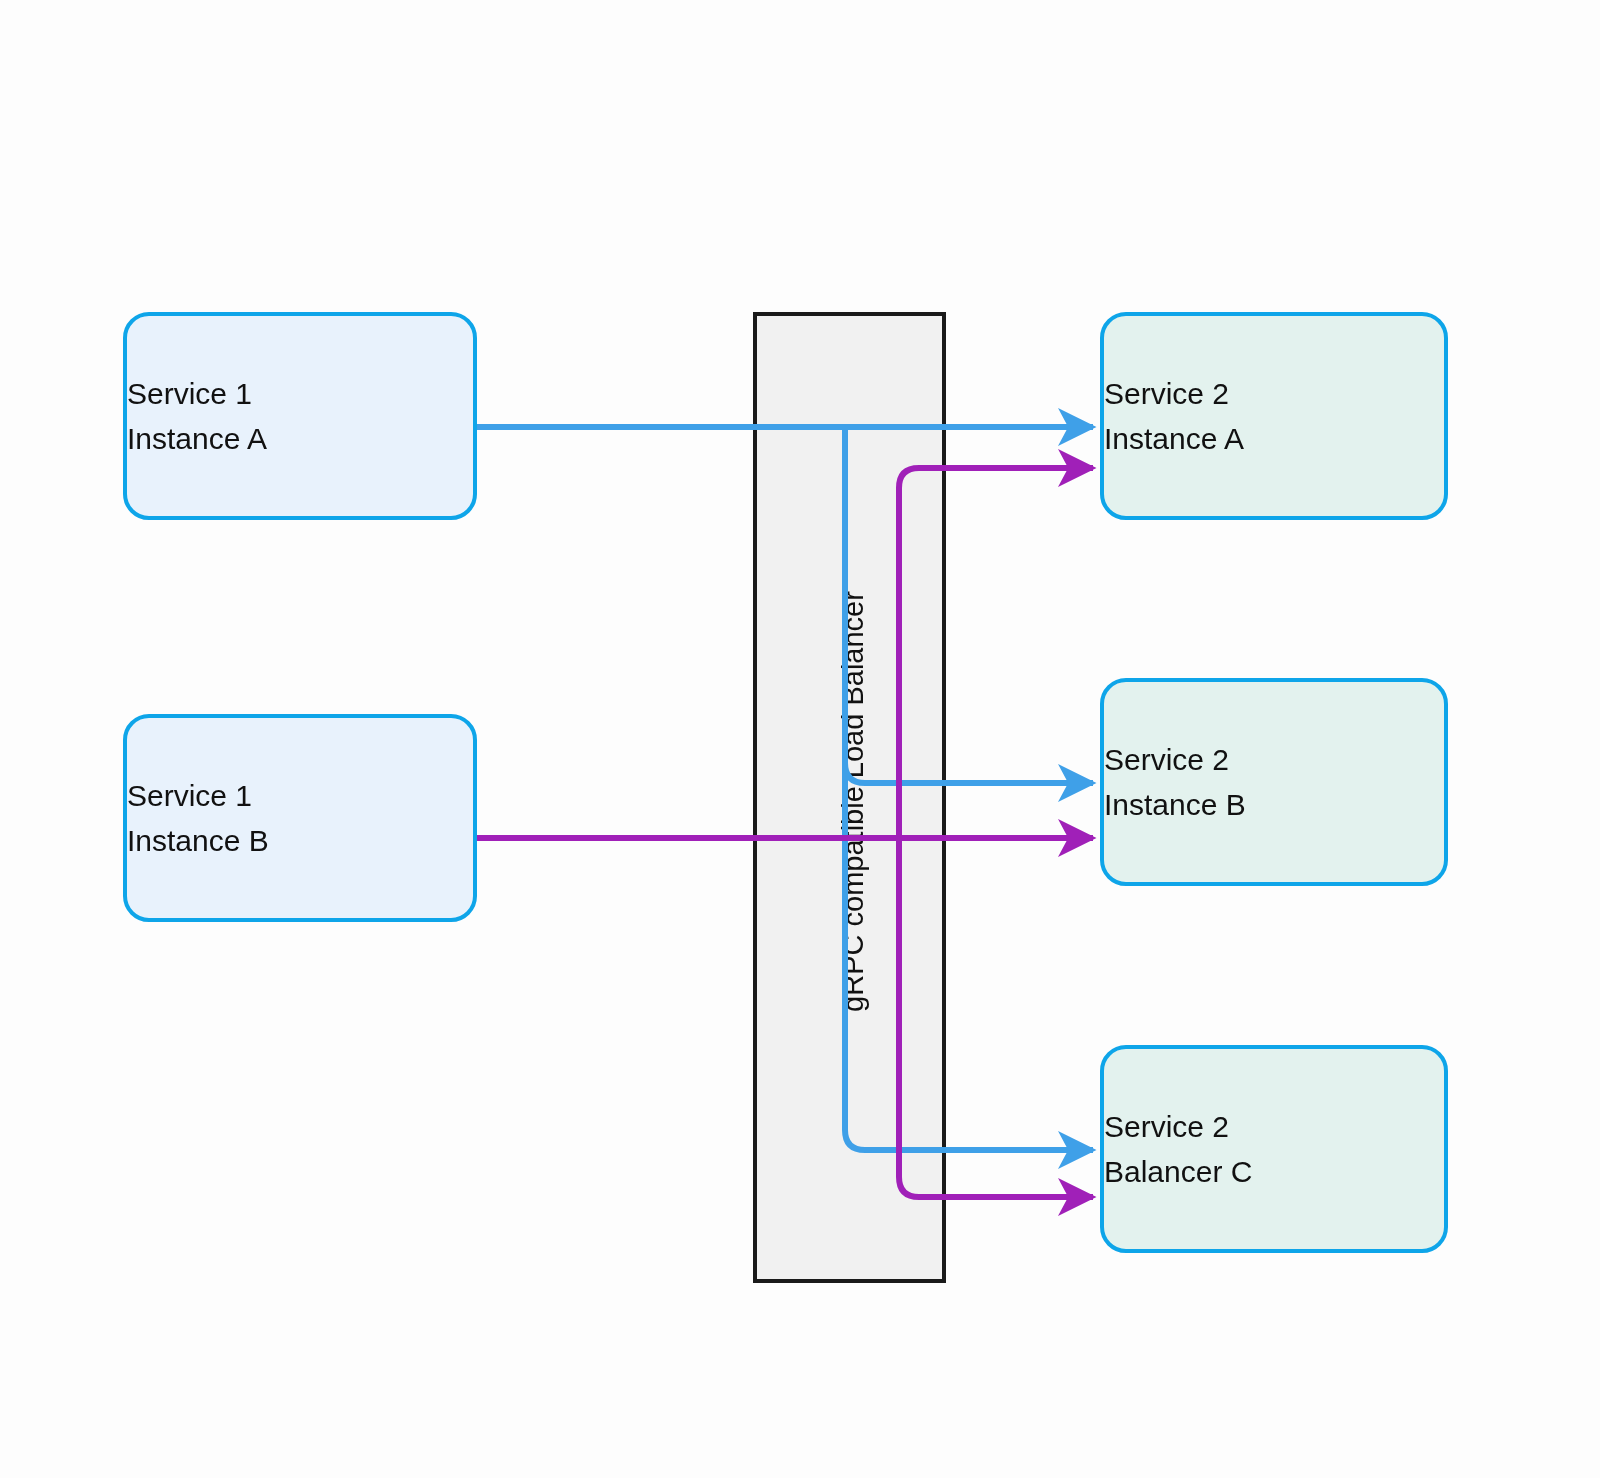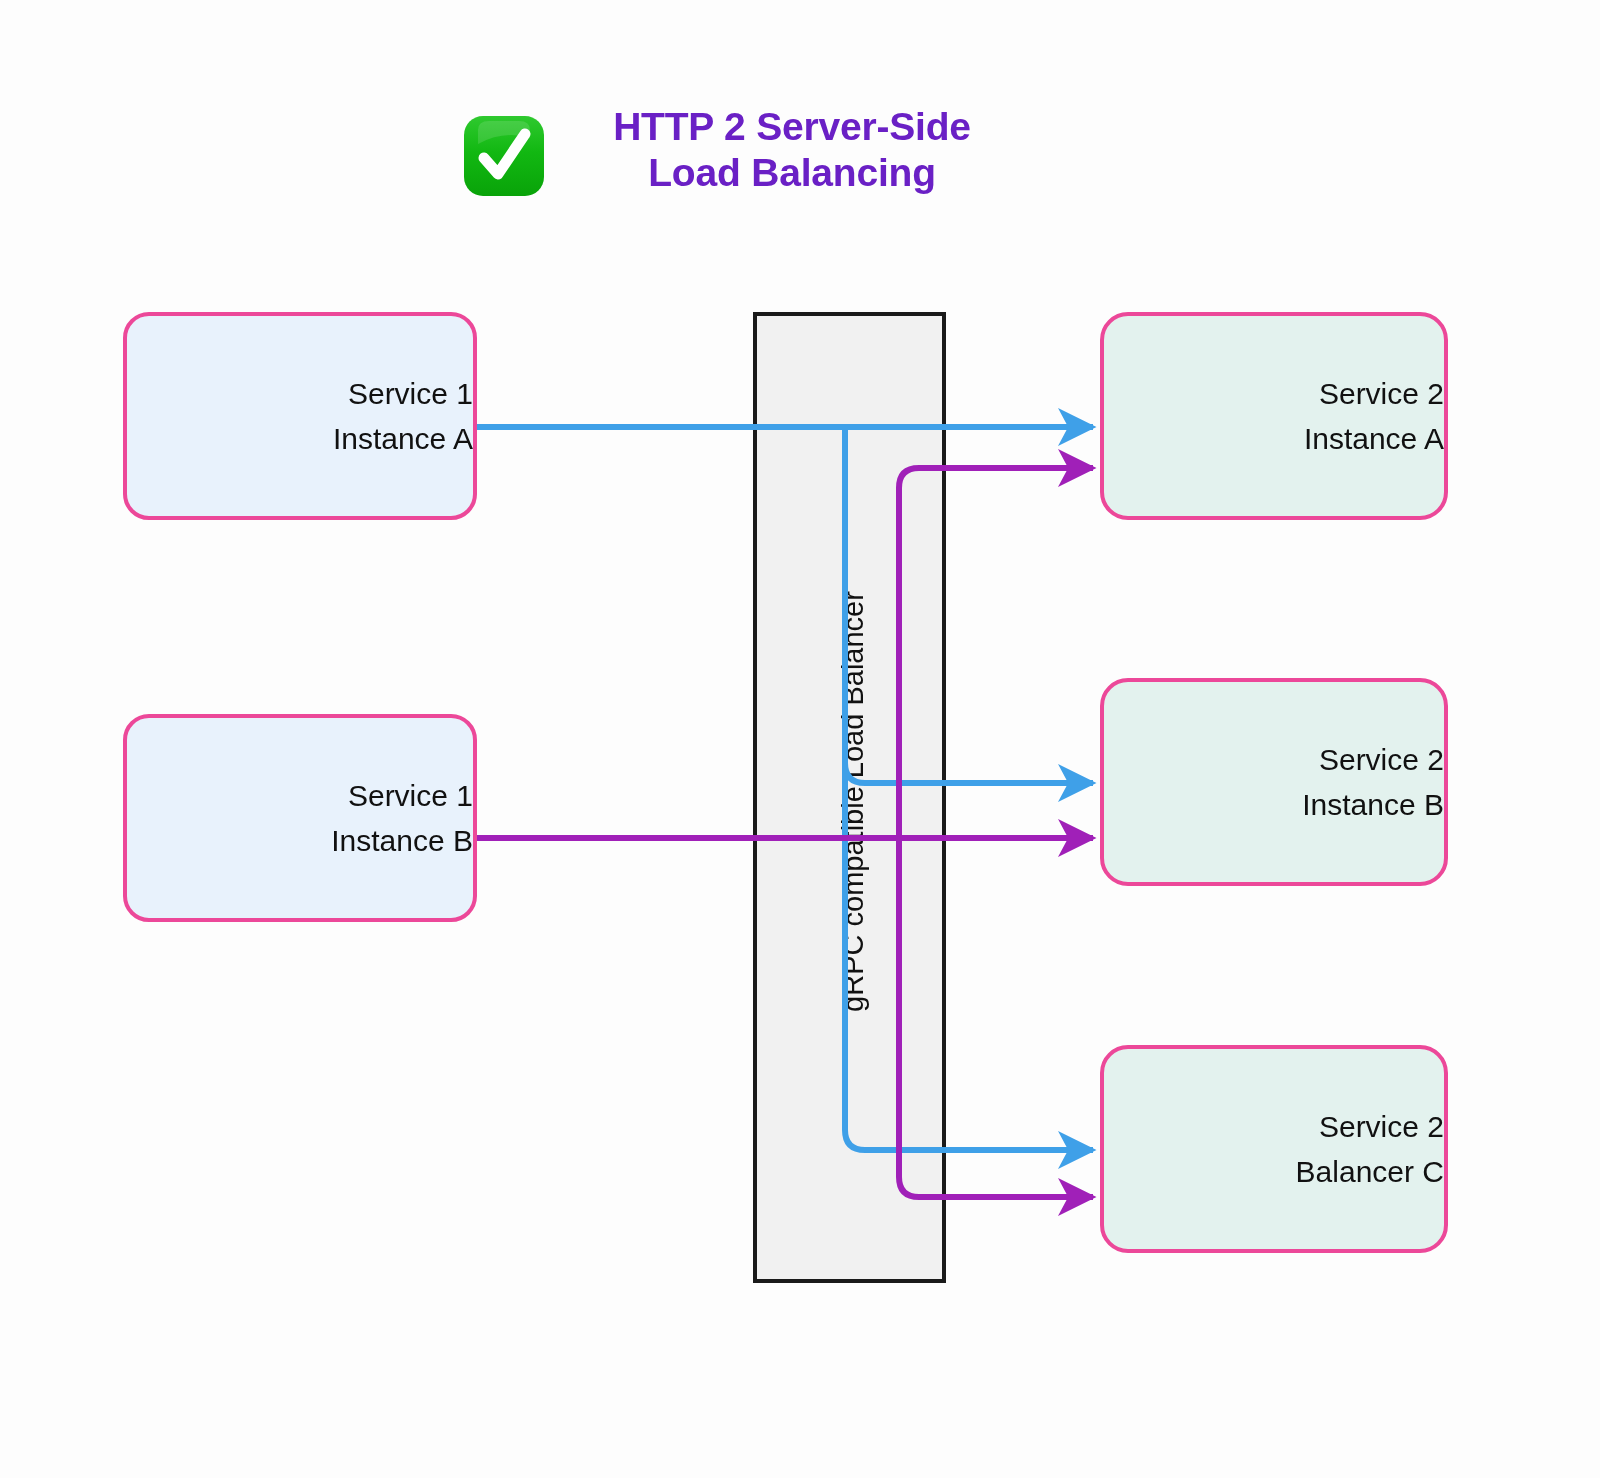--- a/index.html
+++ b/index.html
@@ -42,33 +42,33 @@
     line-height: 1.18;
     letter-spacing: -0.2px;
     text-align: center;
     width: 440px;
     padding-top: 4px;
   }
 
   
   .node {
     position: absolute;
-    border: 4px solid #ec4899;
+    border: 4px solid #0ea5e9;
     border-radius: 26px;
     box-sizing: border-box;
     display: flex;
     flex-direction: column;
-    align-items: flex-end;
+    align-items: flex-start;
     justify-content: center;
     font-size: 30px;
     color: #111111;
     line-height: 1.5;
   }
   .node.left  { background: #e8f2fc; }
-  .node.right { background: #e3f2ee; border-radius: 28px; }
+  .node.right { background: #e3f2ee; }
   .node .line { display: block; white-space: nowrap; }
 
   
   #lb-bar {
     position: absolute;
     left: 753px;
     top: 312px;
     width: 193px;
     height: 971px;
     background: #f1f1f1;
@@ -115,40 +115,20 @@
     stroke-width: 6;
     stroke-linecap: butt;
     stroke-linejoin: round;
   }
 </style>
 </head>
 <body>
 
 <div id="canvas">
 
-  <div id="title-block">
-    <div id="check-icon">
-      <svg viewBox="0 0 84 84" width="84" height="84" aria-hidden="true">
-        <defs>
-          <linearGradient id="gchk" x1="0" y1="0" x2="0" y2="1">
-            <stop offset="0%" stop-color="#2fc92f"></stop>
-            <stop offset="45%" stop-color="#12b812"></stop>
-            <stop offset="100%" stop-color="#09a309"></stop>
-          </linearGradient>
-        </defs>
-        <rect x="2" y="2" width="80" height="80" rx="19" ry="19" fill="url(#gchk)"></rect>
-        <path d="M16 16 Q16 7 27 7 L57 7 Q68 7 68 16 L68 24 Q42 16 16 30 Z" fill="#ffffff" opacity="0.13"></path>
-        <path d="M22 44 L36 60 L63 20" fill="none" stroke="#ffffff" stroke-width="11" stroke-linecap="round" stroke-linejoin="round"></path>
-      </svg>
-    </div>
-    <div id="title-text">
-      <span>HTTP 2 Server-Side</span><br>
-      <span>Load Balancing</span>
-    </div>
-  </div>
 
   <div id="lb-bar">
     <div id="lb-label">
       <span>gRPC compatible Load Balancer</span>
     </div>
   </div>
 
   <svg id="edges" viewBox="0 0 1600 1478" width="1600" height="1478">
     <defs>
       <marker id="arrow-blue" viewBox="0 0 12 12" refX="10.5" refY="6" markerWidth="7" markerHeight="7" orient="auto-start-reverse">

